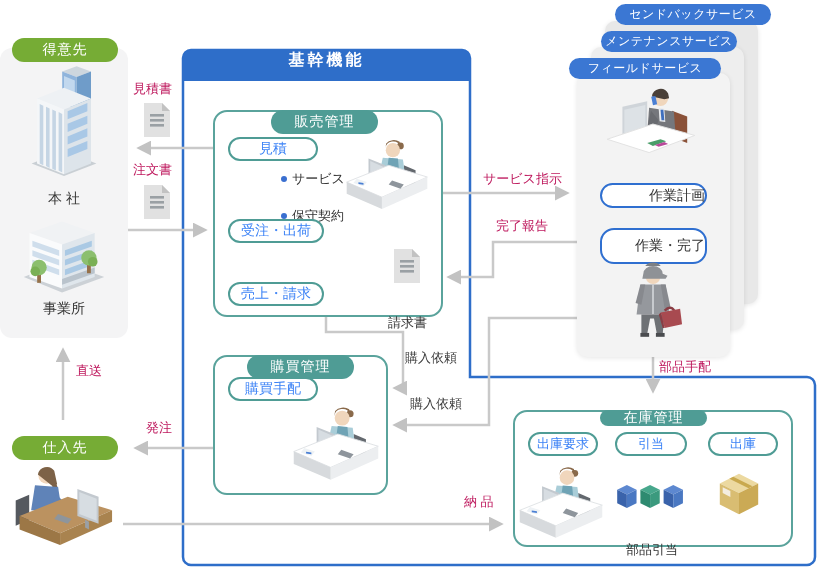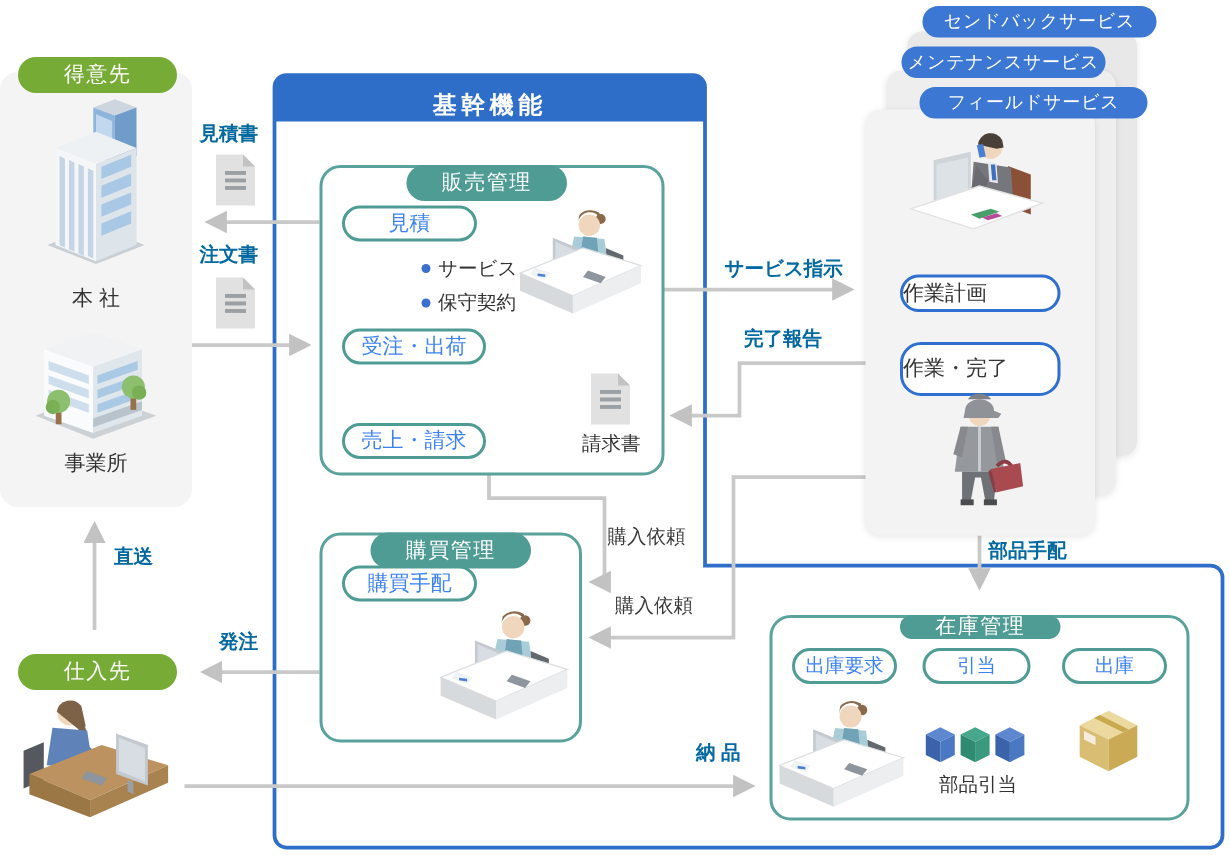--- a/index.html
+++ b/index.html
@@ -17,35 +17,35 @@
              align-items:center;justify-content:center;font-size:12px;letter-spacing:.5px;}
   
   .hdr-teal{background:#4f9c95;color:#fff;border-radius:13px;display:flex;
             align-items:center;justify-content:center;font-size:14px;letter-spacing:1px;margin-top:12px;}
   
   .node-teal{background:#fff;border:2px solid #4f9c95;border-radius:14px;display:flex;
              align-items:center;justify-content:center;font-size:14px;color:#3b82f6;box-sizing:border-box;}
   .node-teal.small{font-size:13px;}
   
   .node-blue{background:#fff;border:2px solid #2f6fd0;border-radius:14px;display:flex;
-             align-items:center;justify-content:flex-start;font-size:14px;color:#333;box-sizing:border-box;}
+             align-items:center;justify-content:flex-end;font-size:14px;color:#333;box-sizing:border-box;}
   
   .sec-box{background:#fff;border:2px solid #5aa39c;border-radius:14px;box-sizing:border-box;}
   
   .core-head{background:#2e6ec9;color:#fff;border-radius:8px 8px 0 0;display:flex;
-             align-items:flex-end;justify-content:center;font-size:16px;font-weight:bold;letter-spacing:3px;}
+             align-items:flex-start;justify-content:center;font-size:16px;font-weight:bold;letter-spacing:3px;}
   
   .panel{border-radius:10px;box-shadow:0 1px 5px rgba(0,0,0,.10);}
   
-  .flow-label{font-size:13px;font-weight:bold;color:#0369a1;white-space:nowrap;}
+  .flow-label{font-size:13px;font-weight:normal;color:#be185d;white-space:nowrap;}
   .flow-label.regular{font-weight:normal;color:#3a3a3a;}
-  .caption{font-size:13px;color:#333;text-align:center;white-space:nowrap;}
+  .caption{font-size:13px;color:#333;text-align:center;white-space:nowrap;margin-top:27px;}
   .figure-label{font-size:14px;color:#333;text-align:center;white-space:nowrap;}
   
-  .bullets{display:flex;flex-direction:column;gap:5px;}
+  .bullets{display:flex;flex-direction:column;gap:19px;}
   .bullet-row{display:flex;align-items:center;gap:5px;font-size:13px;color:#333;white-space:nowrap;}
   .dot{width:6px;height:6px;border-radius:50%;background:#3a6fd0;flex:0 0 6px;}
 </style>
 </head>
 <body>
 
 <div id="stage">
 
   <svg width="0" height="0" style="position:absolute">
     <defs>
@@ -308,21 +308,21 @@
 
   <div class="abs panel" style="left:605px;top:21px;width:153px;height:283px;background:#e8e8e8"></div>
   <div class="abs panel" style="left:591px;top:47px;width:153px;height:283px;background:#eeeeee"></div>
   <div class="abs panel" style="left:577px;top:73px;width:153px;height:284px;background:#f3f3f3"></div>
   <div class="abs pill-blue" style="left:615px;top:4px;width:156px;height:21px">
     <span>センドバックサービス</span>
   </div>
   <div class="abs pill-blue" style="left:601px;top:31px;width:136px;height:21px">
     <span>メンテナンスサービス</span>
   </div>
-  <div class="abs pill-blue" style="left:613px;top:58px;width:152px;height:21px">
+  <div class="abs pill-blue" style="left:569px;top:58px;width:152px;height:21px">
     <span>フィールドサービス</span>
   </div>
   <div class="abs" style="left:605px;top:84px;width:92px;height:80px">
     <svg width="92" height="80" viewBox="0 0 96 84">
         <use href="#sym-phone-person"></use>
       </svg>
   </div>
   <div class="abs node-blue" style="left:600px;top:183px;width:107px;height:25px">
     <span>作業計画</span>
   </div>

